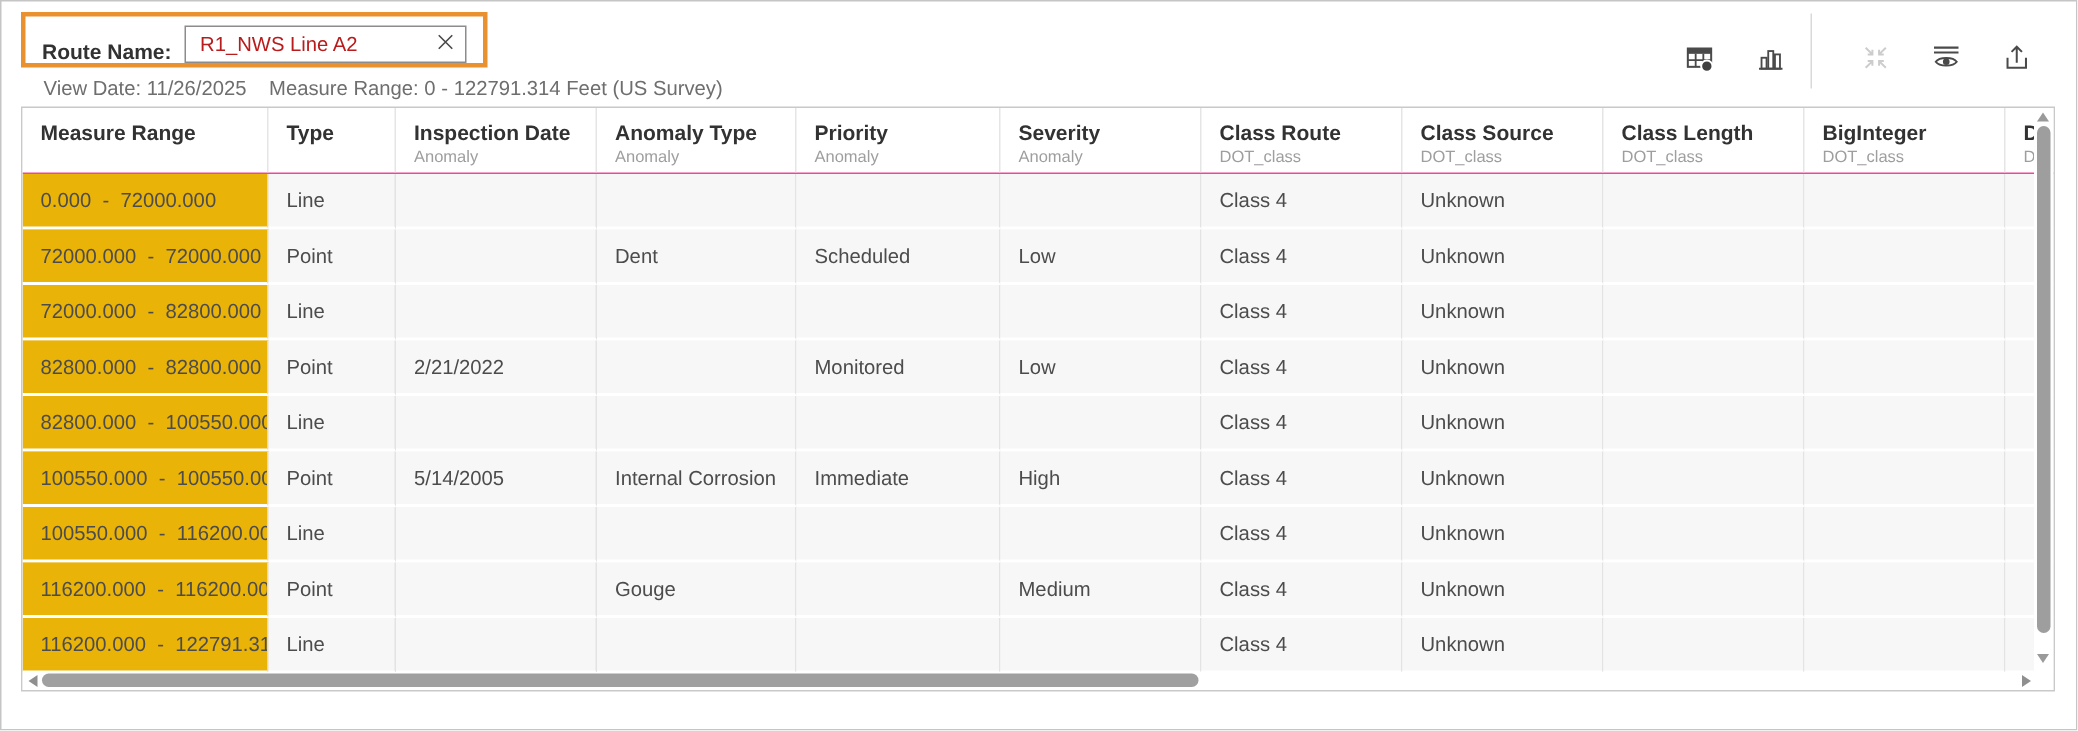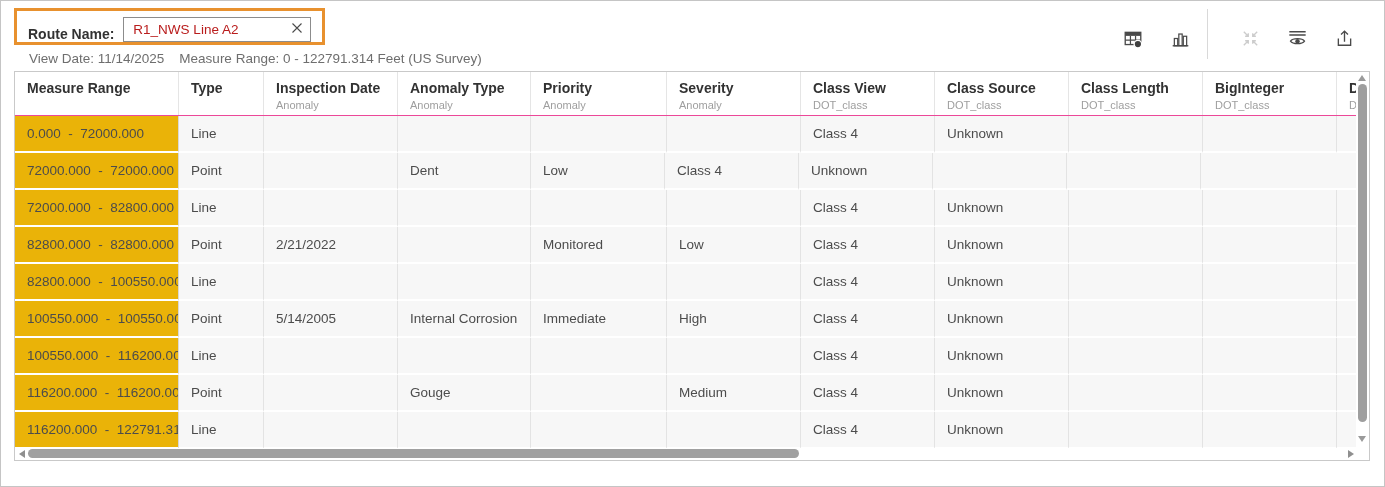--- a/index.html
+++ b/index.html
@@ -131,21 +131,21 @@
       <span>
         <svg width="19" height="19" viewBox="0 0 17 17">
           <path d="M3 8.5 V14.5 H14 V8.5" fill="none" stroke="#4a4a4a" stroke-width="1.2"></path>
           <path d="M8.5 11.5 V2.2 M5.4 5 L8.5 1.9 L11.6 5" fill="none" stroke="#4a4a4a" stroke-width="1.2"></path>
         </svg>
       </span>
     </button>
   </div>
 
   <div class="subheader">
-    <span>View Date: 11/14/2025</span>
+    <span>View Date: 11/26/2025</span>
     <span>Measure Range: 0 - 122791.314 Feet (US Survey)</span>
   </div>
 
   <div class="tablebox">
     <div class="thead">
         <div class="th" style="width: 164px;">
           <div class="th-label">Measure Range</div>
         </div>
         <div class="th" style="width: 85px;">
           <div class="th-label">Type</div>
@@ -160,21 +160,21 @@
         </div>
         <div class="th" style="width: 136px;">
           <div class="th-label">Priority</div>
           <div class="th-sub">Anomaly</div>
         </div>
         <div class="th" style="width: 134px;">
           <div class="th-label">Severity</div>
           <div class="th-sub">Anomaly</div>
         </div>
         <div class="th" style="width: 134px;">
-          <div class="th-label">Class View</div>
+          <div class="th-label">Class Route</div>
           <div class="th-sub">DOT_class</div>
         </div>
         <div class="th" style="width: 134px;">
           <div class="th-label">Class Source</div>
           <div class="th-sub">DOT_class</div>
         </div>
         <div class="th" style="width: 134px;">
           <div class="th-label">Class Length</div>
           <div class="th-sub">DOT_class</div>
         </div>
@@ -199,20 +199,21 @@
           <div class="td" style="width: 134px;">Unknown</div>
           <div class="td" style="width: 134px;"></div>
           <div class="td" style="width: 134px;"></div>
           <div class="td td-flex"></div>
         </div>
         <div class="tr">
           <div class="td td-first" style="width: 164px;">72000.000  -  72000.000</div>
           <div class="td" style="width: 85px;">Point</div>
           <div class="td" style="width: 134px;"></div>
           <div class="td" style="width: 133px;">Dent</div>
+          <div class="td" style="width: 136px;">Scheduled</div>
           <div class="td" style="width: 134px;">Low</div>
           <div class="td" style="width: 134px;">Class 4</div>
           <div class="td" style="width: 134px;">Unknown</div>
           <div class="td" style="width: 134px;"></div>
           <div class="td" style="width: 134px;"></div>
           <div class="td td-flex"></div>
         </div>
         <div class="tr">
           <div class="td td-first" style="width: 164px;">72000.000  -  82800.000</div>
           <div class="td" style="width: 85px;">Line</div>

